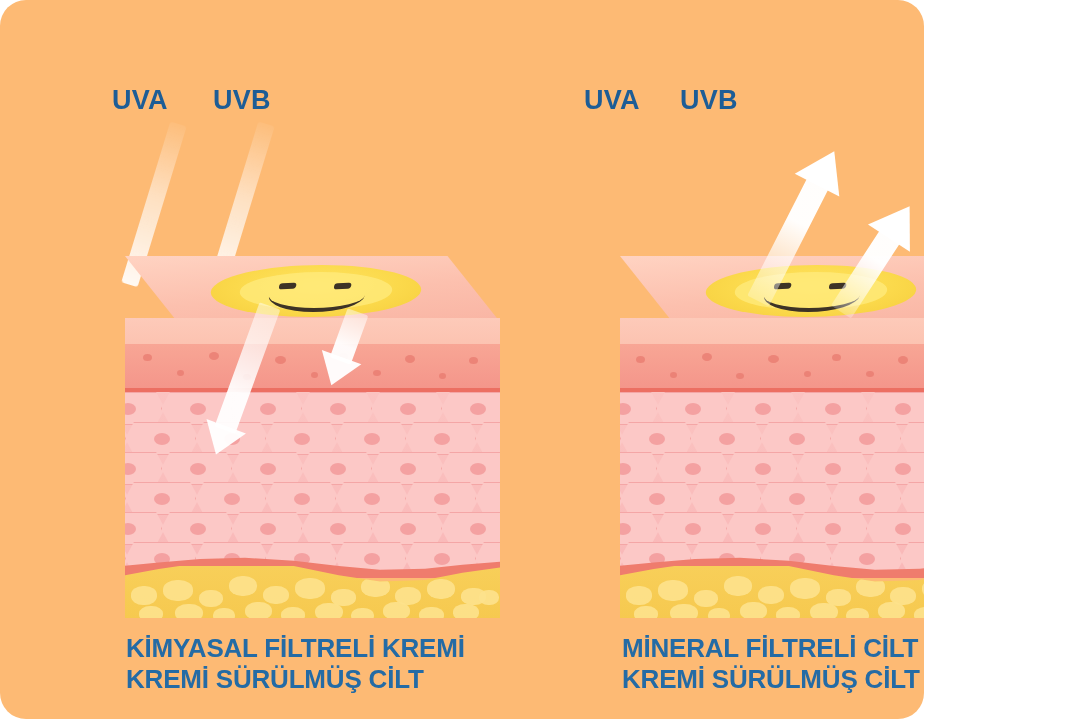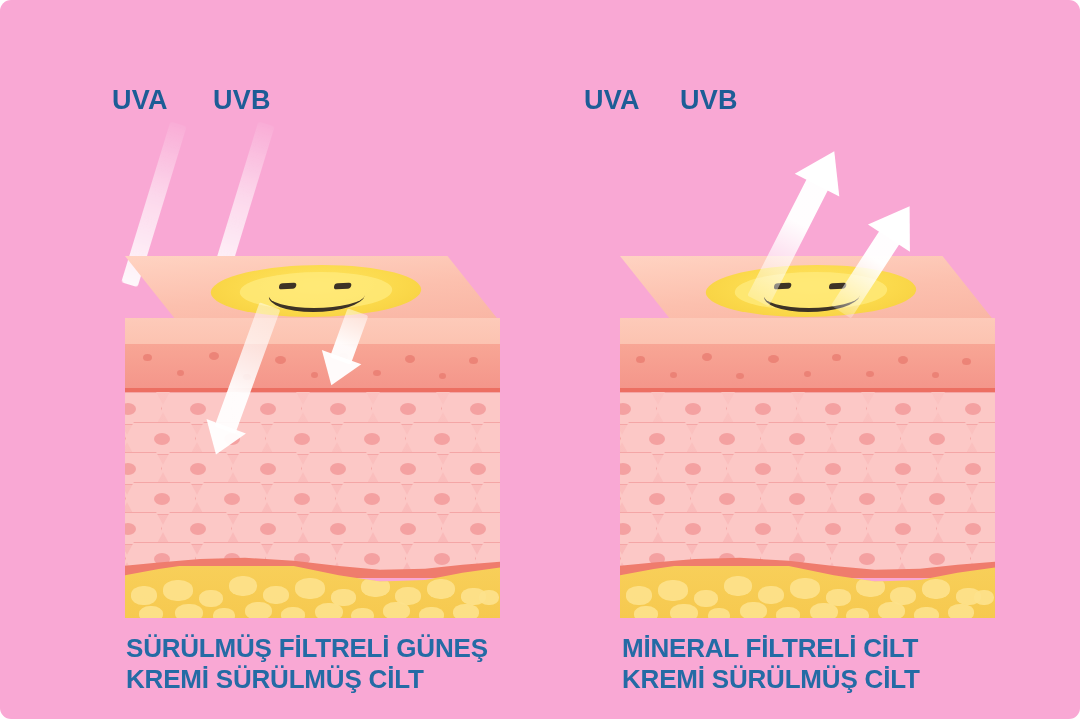--- a/index.html
+++ b/index.html
@@ -6,24 +6,24 @@
   html, body {
     margin: 0;
     padding: 0;
     background: #ffffff;
   }
   body {
     font-family: "Liberation Sans", sans-serif;
   }
   #stage {
     position: relative;
-    width: 1080px;
+    width: 924px;
     height: 719px;
-    background: #f9a8d4;
-    border-radius: 11px;
+    background: #fdba74;
+    border-radius: 26px;
     overflow: hidden;
   }
   .panel {
     position: absolute;
     top: 0;
     height: 719px;
   }
   #panel-left  { left: 0px;   width: 540px; }
   #panel-right { left: 540px; width: 540px; }
 
@@ -414,21 +414,21 @@
         <div class="shaft" style="height:52px;"></div>
         <div class="head" style="top:48px;"></div>
       </div>
       <div class="pen-arrow" style="left:124px; top:-12px; width:42px; height:172px; transform: rotate(20deg);">
         <div class="shaft" style="height:132px;"></div>
         <div class="head" style="top:128px;"></div>
       </div>
     </div>
 
     <div class="caption" style="left:126px; top:633px;">
-      <div>SÜRÜLMÜŞ FİLTRELİ GÜNEŞ</div>
+      <div>KİMYASAL FİLTRELİ KREMİ</div>
       <div>KREMİ SÜRÜLMÜŞ CİLT</div>
     </div>
   </div>
 
   <div class="panel" id="panel-right">
 
     <div class="ray-label" style="left:44px; top:85px;">UVA</div>
     <div class="ray-label" style="left:140px; top:85px;">UVB</div>
 
     <div class="skin-block" style="left:80px; top:318px;">

